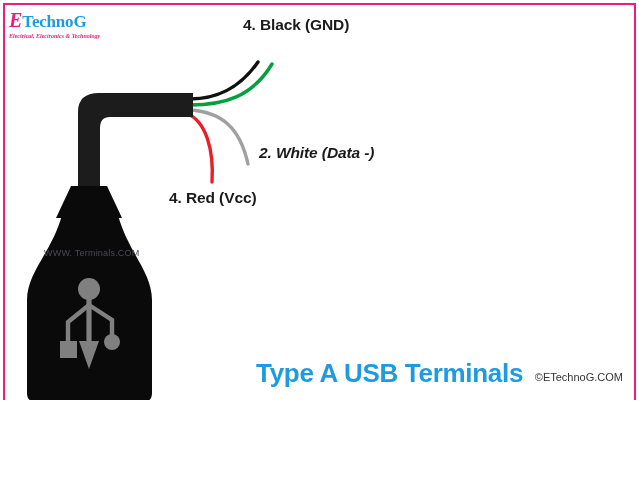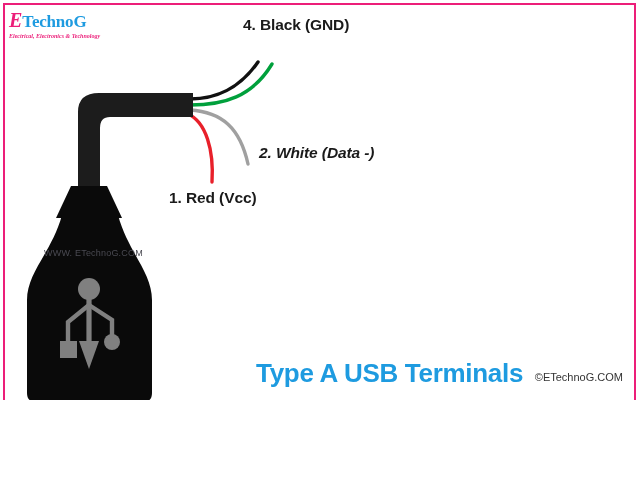--- a/index.html
+++ b/index.html
@@ -164,22 +164,22 @@
       <circle cx="89" cy="289" r="11" stroke="none"></circle>
       <line x1="89" y1="289" x2="89" y2="348" stroke-width="5.2"></line>
       <polygon points="89,369 79,341 99,341" stroke="none"></polygon>
       <polyline points="89,305 68,322 68,342" fill="none" stroke-width="4.4"></polyline>
       <rect x="60" y="341" width="17" height="17" stroke="none"></rect>
       <polyline points="89,305 112,320 112,335" fill="none" stroke-width="4.4"></polyline>
       <circle cx="112" cy="342" r="8" stroke="none"></circle>
     </g>
   </svg>
 
-  <div class="watermark">WWW. ETechnoG.COM</div>
+  <div class="watermark">WWW. Terminals.COM</div>
 
   <div class="wire-label" id="label-black">4. Black (GND)</div>
   <div class="wire-label" id="label-white">2. White (Data -)</div>
-  <div class="wire-label" id="label-red">1. Red (Vcc)</div>
+  <div class="wire-label" id="label-red">4. Red (Vcc)</div>
 
   <div class="main-title">Type A USB Terminals</div>
   <div class="copyright">©ETechnoG.COM</div>
 
 </div>
 
 </body></html>

